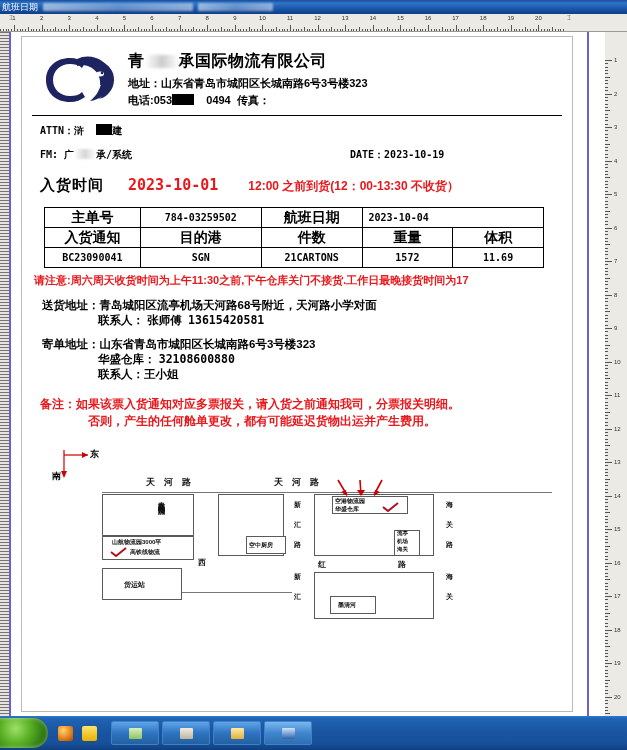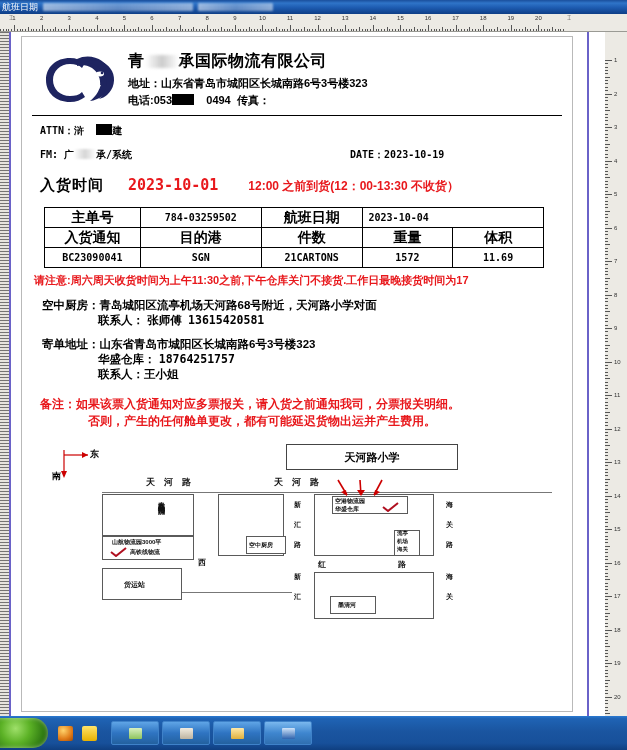--- a/index.html
+++ b/index.html
@@ -691,31 +691,31 @@
         <td class="val">1572</td>
         <td class="val">11.69</td>
       </tr>
     </tbody>
       </table>
 
     <div class="red-warn">请注意:周六周天收货时间为上午11:30之前,下午仓库关门不接货.工作日最晚接货时间为17</div>
 
     <div class="addr-block">
       <div>
-        <span>空中厨房：</span><span>青岛城阳区流亭机场天河路68号附近，天河路小学对面</span>
+        <span>送货地址：</span><span>青岛城阳区流亭机场天河路68号附近，天河路小学对面</span>
       </div>
       <span class="ind1">
         <span>联系人：</span>&nbsp;<span>张师傅</span>&nbsp;&nbsp;<span class="num">13615420581</span>
       </span>
       <div class="addr-gap"></div>
       <div>
         <span>寄单地址：</span><span>山东省青岛市城阳区长城南路6号3号楼323</span>
       </div>
       <span class="ind1">
-        <span>华盛仓库：</span>&nbsp;<span class="num">18764251757</span>
+        <span>华盛仓库：</span>&nbsp;<span class="num">32108600880</span>
       </span>
       <span class="ind1">
         <span>联系人：</span><span>王小姐</span>
       </span>
     </div>
 
     <div class="remark">
       <div>备注：如果该票入货通知对应多票报关，请入货之前通知我司，分票报关明细。</div>
       <span class="ind">否则，产生的任何舱单更改，都有可能延迟货物出运并产生费用。</span>
     </div>
@@ -724,21 +724,20 @@
 
       <svg style="position:absolute;left:6px;top:2px;" width="50" height="38">
         <line x1="12" y1="4" x2="12" y2="30" stroke="#c00" stroke-width="1.2"></line>
         <line x1="12" y1="9" x2="36" y2="9" stroke="#c00" stroke-width="1.2"></line>
         <polygon points="36,9 30,6 30,12" fill="#c00"></polygon>
         <polygon points="12,32 9,25 15,25" fill="#c00"></polygon>
       </svg>
       <span class="compass-e" style="left:44px;top:4px">东</span>
       <span class="compass-s" style="left:6px;top:26px">南</span>
 
-      <div class="school" style="left:240px;top:0px;width:170px;height:24px;">天河路小学</div>
 
       <span class="road" style="left:100px;top:32px;">天河路</span>
       <span class="road" style="left:228px;top:32px;">天河路</span>
 
       <div style="position:absolute;left:56px;top:48px;width:450px;height:1px;background:#777;"></div>
 
       <div class="bx" style="left:56px;top:50px;width:92px;height:42px;"></div>
       <span class="lblv" style="left:110px;top:52px;font-size:7px;">青岛顺鸿物流园</span>
       <div class="bx" style="left:56px;top:92px;width:92px;height:24px;"></div>
       <span class="lbl" style="left:66px;top:94px;font-size:6px;">山航物流园3000平</span>

